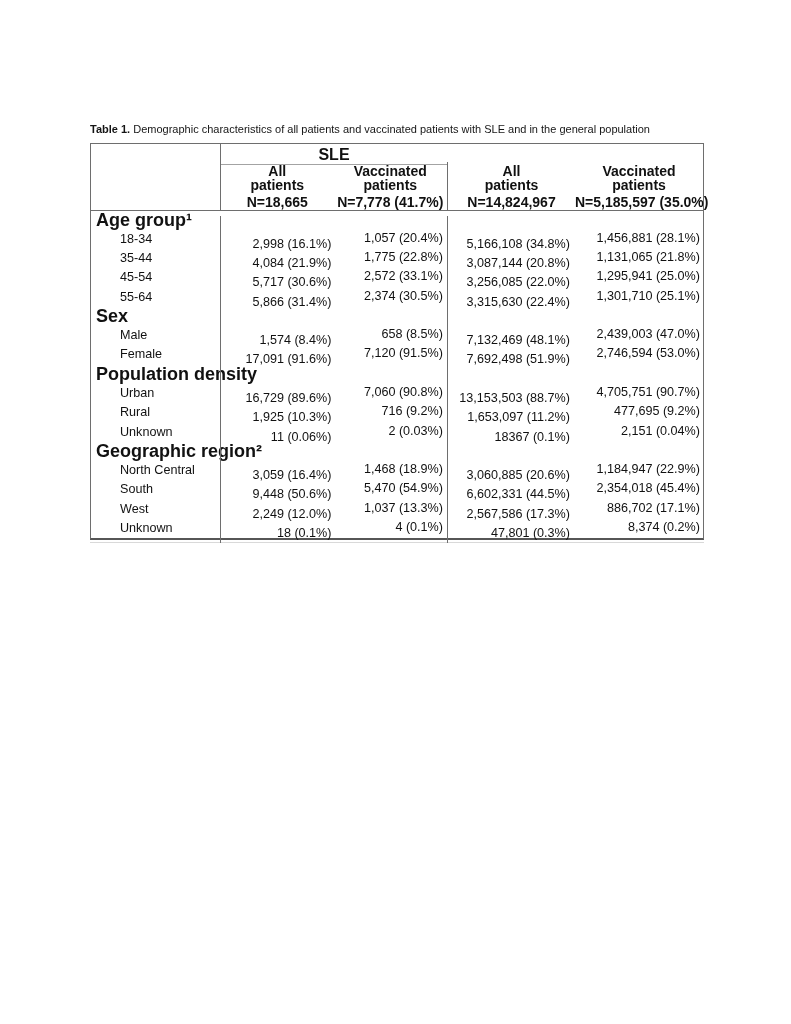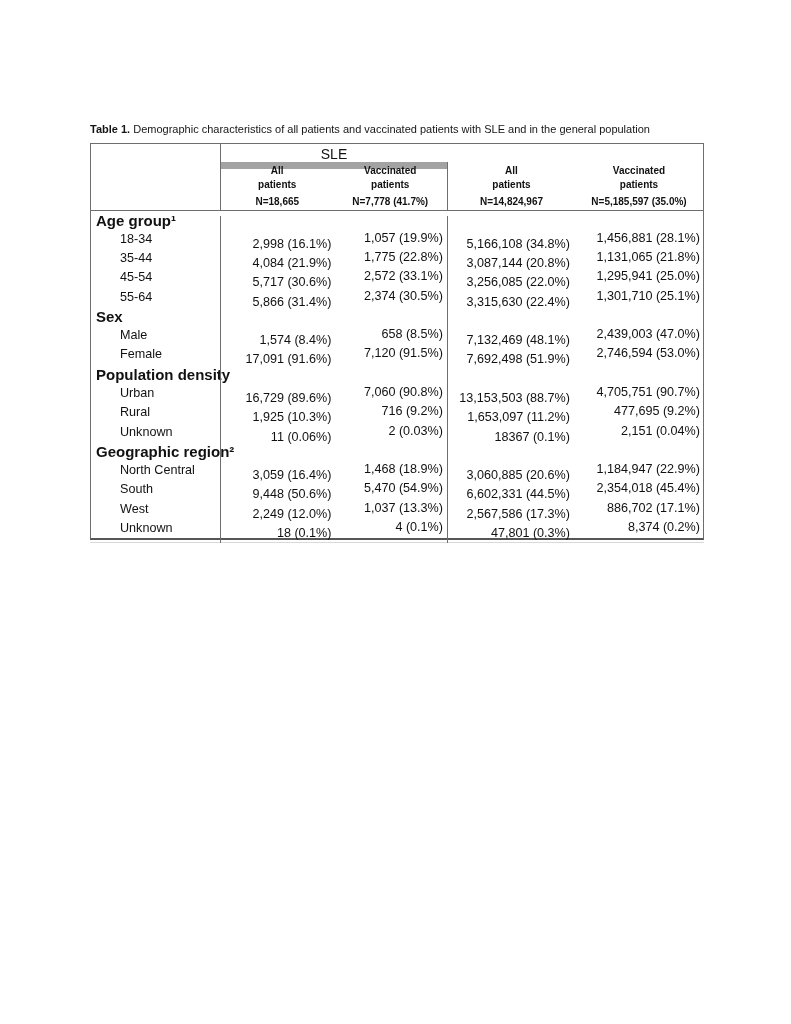--- a/index.html
+++ b/index.html
@@ -29,38 +29,38 @@
     border-bottom: 2px solid #565656;
     background: #fff;
   }
   
   .grp-row {
     display: grid;
     grid-template-columns: 129px 227px 256px;
     height: 18px;
   }
   .grp-cell {
-    font-weight: normal;
-    font-size: 14px;
+    font-weight: bold;
+    font-size: 16px;
     text-align: center;
     padding-top: 2px;
     border-left: 1px solid #6e6e6e;
-    border-bottom: 7px solid #a3a3a3;
+    border-bottom: 1px solid #a3a3a3;
     white-space: nowrap;
   }
   
   .sub-row {
     display: grid;
     grid-template-columns: 129px 113.5px 113.5px 128px 128px;
     height: 49px;
     border-bottom: 1px solid #6e6e6e;
   }
   .sub-cell {
     font-weight: bold;
-    font-size: 10px;
+    font-size: 14px;
     line-height: 14.5px;
     text-align: center;
     padding-top: 2px;
     white-space: nowrap;
     overflow: visible;
   }
   .sub-cell .nline { margin-top: 2px; }
   .vline { border-left: 1px solid #6e6e6e; }
   
   .tbody-grid { width: 100%; }
@@ -69,21 +69,21 @@
     grid-template-columns: 129px 113.5px 113.5px 128px 128px;
     height: 19.28px;
   }
   .cell {
     font-size: 12.6px;
     line-height: 13.5px;
     padding-top: 3px;
     white-space: nowrap;
     overflow: visible;
   }
-  .lbl.sec { font-weight: bold; padding-left: 5px; font-size: 15px; }
+  .lbl.sec { font-weight: bold; padding-left: 5px; font-size: 18px; }
   .lbl.ind { padding-left: 29px; }
   .val { text-align: right; }
   .val.c1 { padding-right: 2px; transform: translateY(5px); }
   .val.c2 { padding-right: 4px; transform: translateY(-1px); }
   .val.c3 { padding-right: 5px; transform: translateY(5px); }
   .val.c4 { padding-right: 3px; transform: translateY(-1px); }
   .after-line {
     height: 1px;
     background: #d9d9d9;
     margin-top: 2px;
@@ -133,21 +133,21 @@
         <div class="brow">
           <div class="cell lbl sec">Age group¹</div>
           <div class="cell val c1 vline"></div>
           <div class="cell val c2"></div>
           <div class="cell val c3 vline"></div>
           <div class="cell val c4"></div>
         </div>
         <div class="brow">
           <div class="cell lbl ind">18-34</div>
           <div class="cell val c1 vline">2,998 (16.1%)</div>
-          <div class="cell val c2">1,057 (19.9%)</div>
+          <div class="cell val c2">1,057 (20.4%)</div>
           <div class="cell val c3 vline">5,166,108 (34.8%)</div>
           <div class="cell val c4">1,456,881 (28.1%)</div>
         </div>
         <div class="brow">
           <div class="cell lbl ind">35-44</div>
           <div class="cell val c1 vline">4,084 (21.9%)</div>
           <div class="cell val c2">1,775 (22.8%)</div>
           <div class="cell val c3 vline">3,087,144 (20.8%)</div>
           <div class="cell val c4">1,131,065 (21.8%)</div>
         </div>

